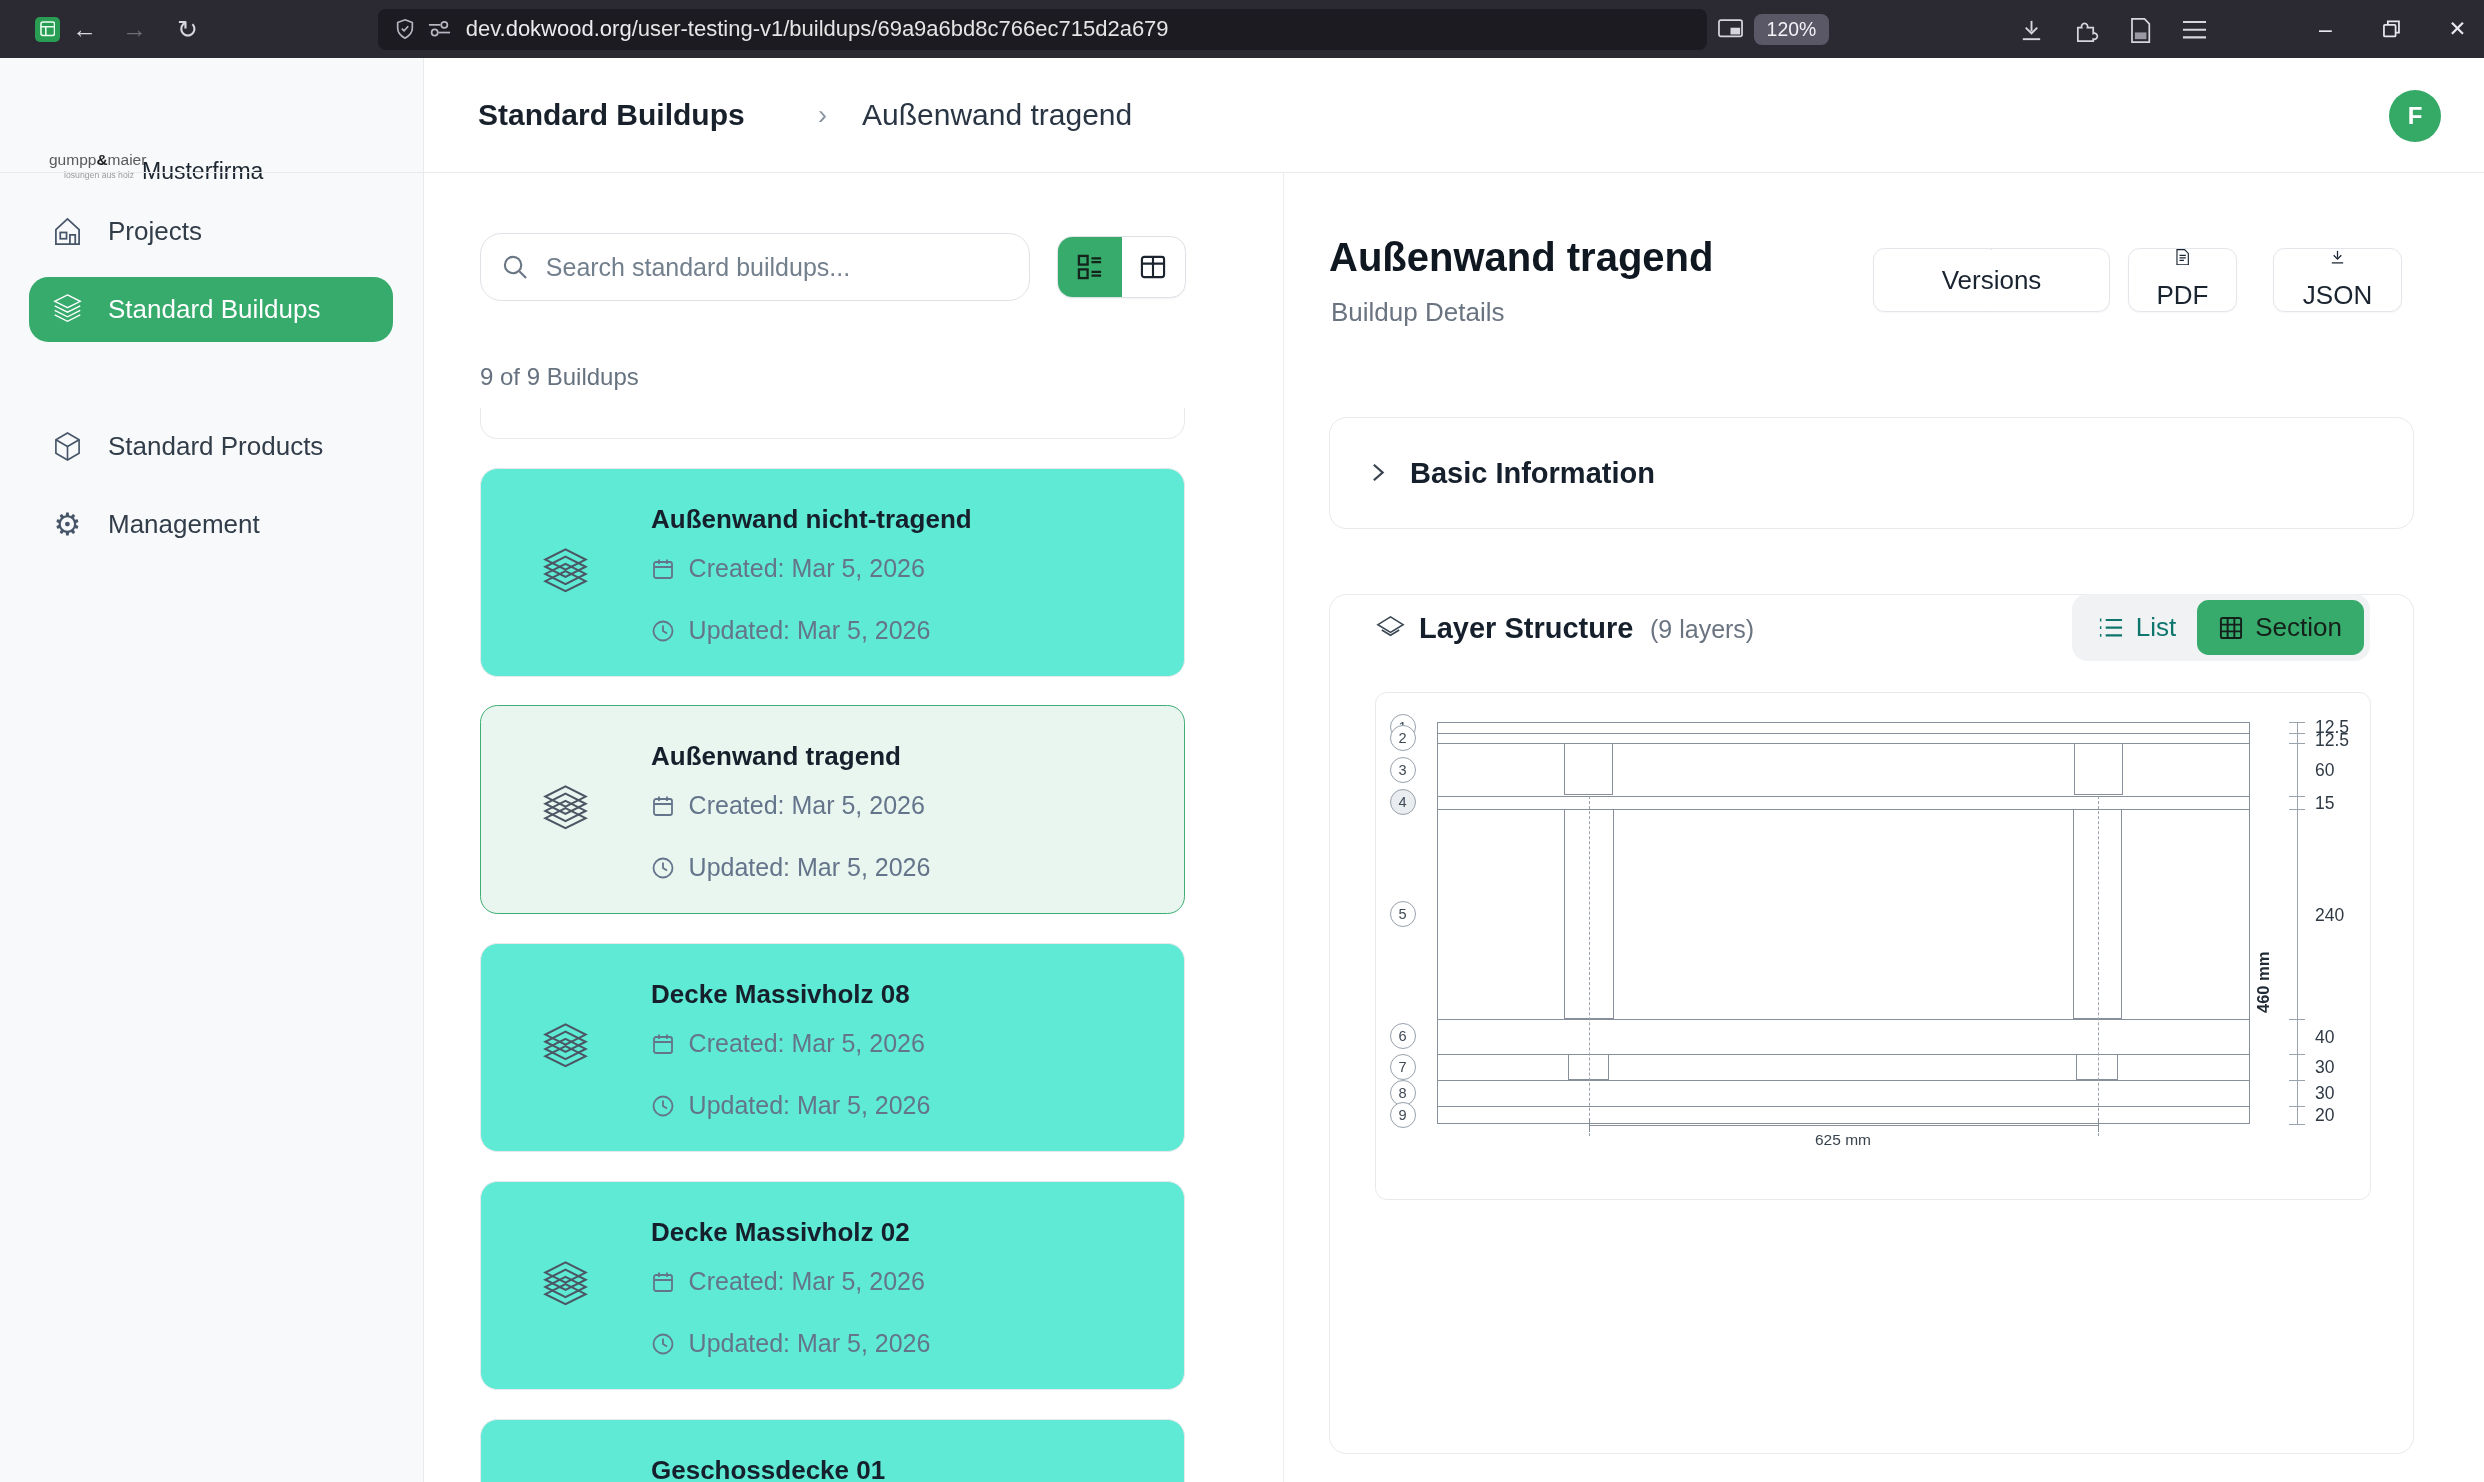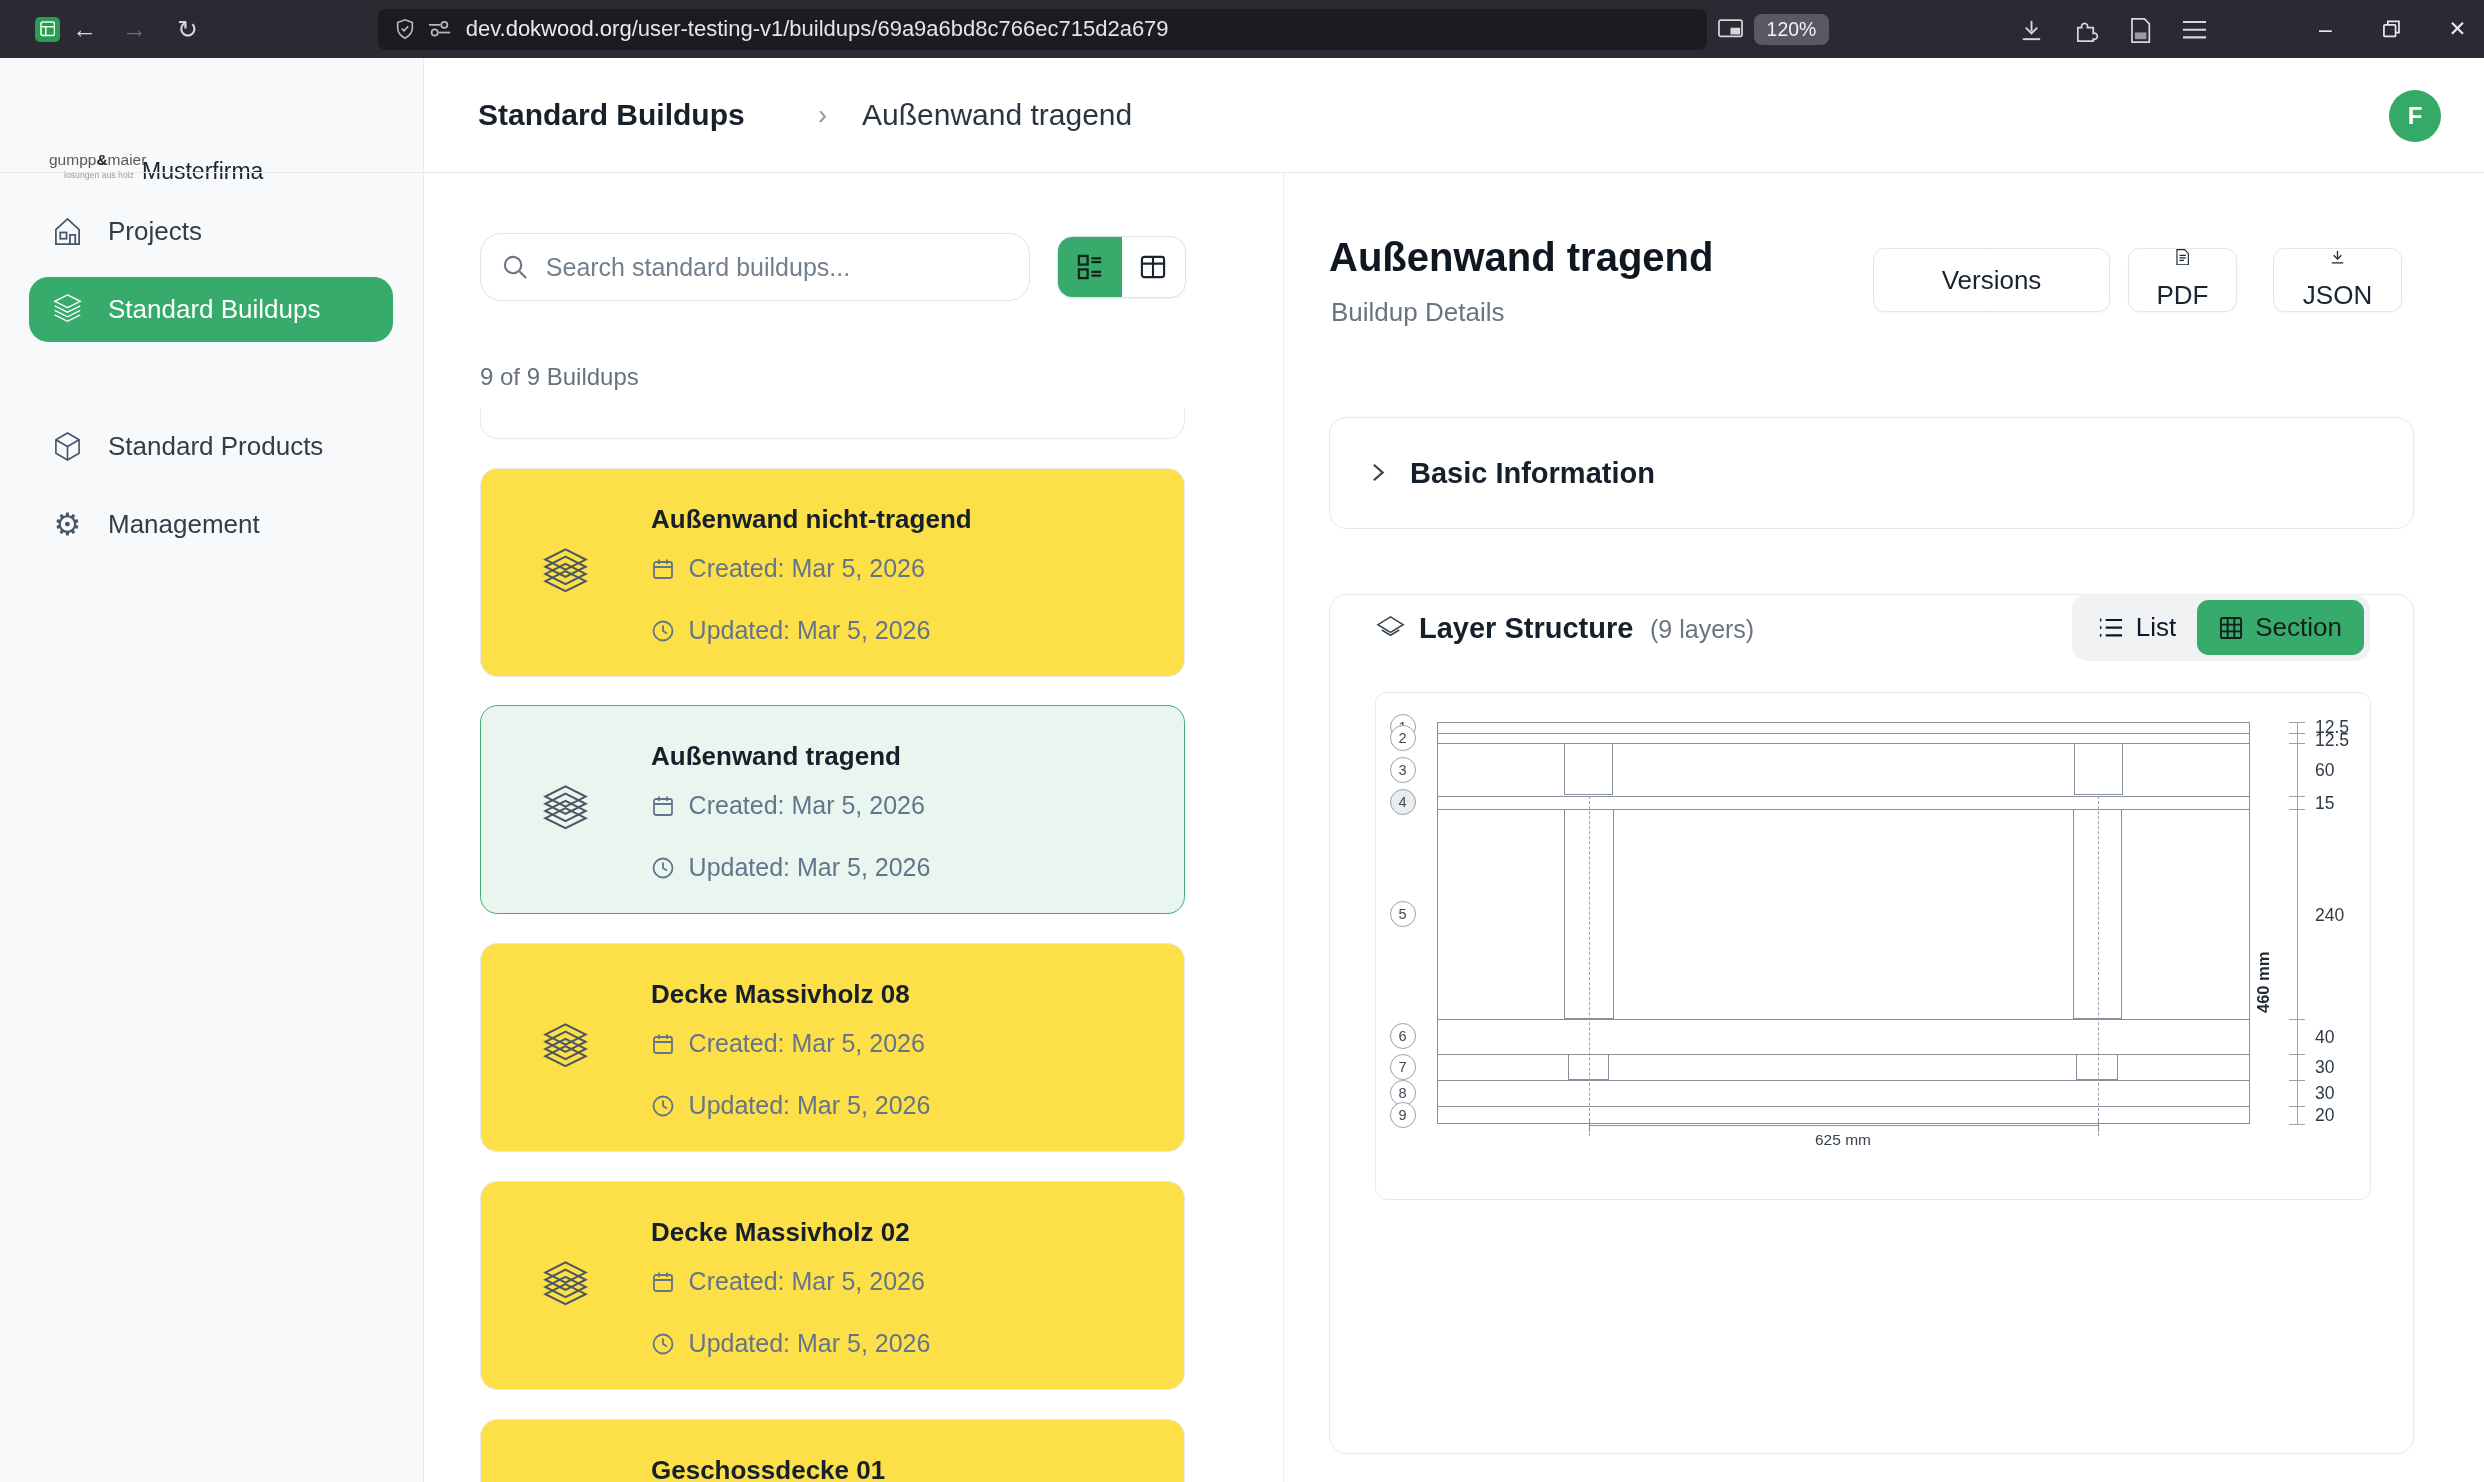--- a/index.html
+++ b/index.html
@@ -62,21 +62,21 @@
     border-radius:15.5px; background:#fff; display:flex; overflow:hidden;
     box-shadow:0 1px 1.9px rgba(0,0,0,.05); }
   .vt-cell { width:50%; display:flex; align-items:center; justify-content:center; color:#1a232e; }
   .vt-cell.on { background:#36ab6c; color:#14241b; }
   .count { position:absolute; left:480px; top:363px; font-size:24px; color:#66727f; }
 
   .sliver { position:absolute; left:480px; top:408px; width:705px; height:31px;
     border:1px solid #e7e9ec; border-top:none; border-radius:0 0 17.5px 17.5px; background:#fff; }
 
   .card { position:absolute; left:480px; width:705px; height:209px; border:1px solid #e7e9ec;
-    border-radius:17.5px; background:#fde047; }
+    border-radius:17.5px; background:#5eead4; }
   .card.sel { background:#e9f6ef; border:1.5px solid #3fae74; }
   .c-icon { position:absolute; left:60px; top:79px; width:49px; height:49px; color:#4b5563; }
   .c-title { position:absolute; left:170px; top:35px; font-size:26px; font-weight:700; color:#16202c; }
   .c-row { position:absolute; left:170px; display:flex; align-items:center; gap:13.6px; color:#64748b;
     font-size:25px; }
 
   
   .d-title { position:absolute; left:1329px; top:235px; font-size:40px; font-weight:700; color:#0f1720; }
   .d-sub { position:absolute; left:1331px; top:297px; font-size:26px; color:#6a7480; }
   .btn { position:absolute; top:248px; height:64px; border:1px solid #e2e6ea; border-radius:11.6px;
@@ -87,21 +87,21 @@
     background:#fff; }
   .bi-chev { position:absolute; left:39px; top:39px; color:#3a4450; }
   .bi-label { position:absolute; left:80px; top:39px; font-size:29px; font-weight:700; color:#16202c; }
 
   .ls-icon { position:absolute; left:45px; top:19.4px; color:#3c4754; }
   .ls-title { position:absolute; left:89px; top:16.5px; font-size:29px; font-weight:700; color:#16202c; }
   .ls-count { position:absolute; left:320px; top:20.4px; font-size:25px; color:#6a7480; }
   .lstoggle { position:absolute; left:742px; top:-1px; width:298px; height:67px; background:#f0f2f4;
     border-radius:15.5px; display:flex; align-items:center; padding:5.8px; }
   .lst-cell { height:55px; display:flex; align-items:center; justify-content:center; gap:12.6px;
-    font-size:26px; color:#0f172a; }
+    font-size:26px; color:#0f766e; }
   .lst-list { width:119px; }
   .lst-section { width:167px; background:#36ab6c; border-radius:11.6px; color:#142019; }
 
   
   .drawbox { position:absolute; left:45px; top:97px; width:996px; height:508px;
     border:1px solid #e7e9ec; border-radius:11.6px; background:#fff; }
   .ln { position:absolute; background:#87909a; }
   .circ { position:absolute; width:26px; height:26px; border:1.2px solid #98a1ab; border-radius:50%;
     background:#fff; color:#3f4a55; font-size:14.6px; display:flex; align-items:center; justify-content:center; }
   .circ.selc { background:#e9edf0; }

